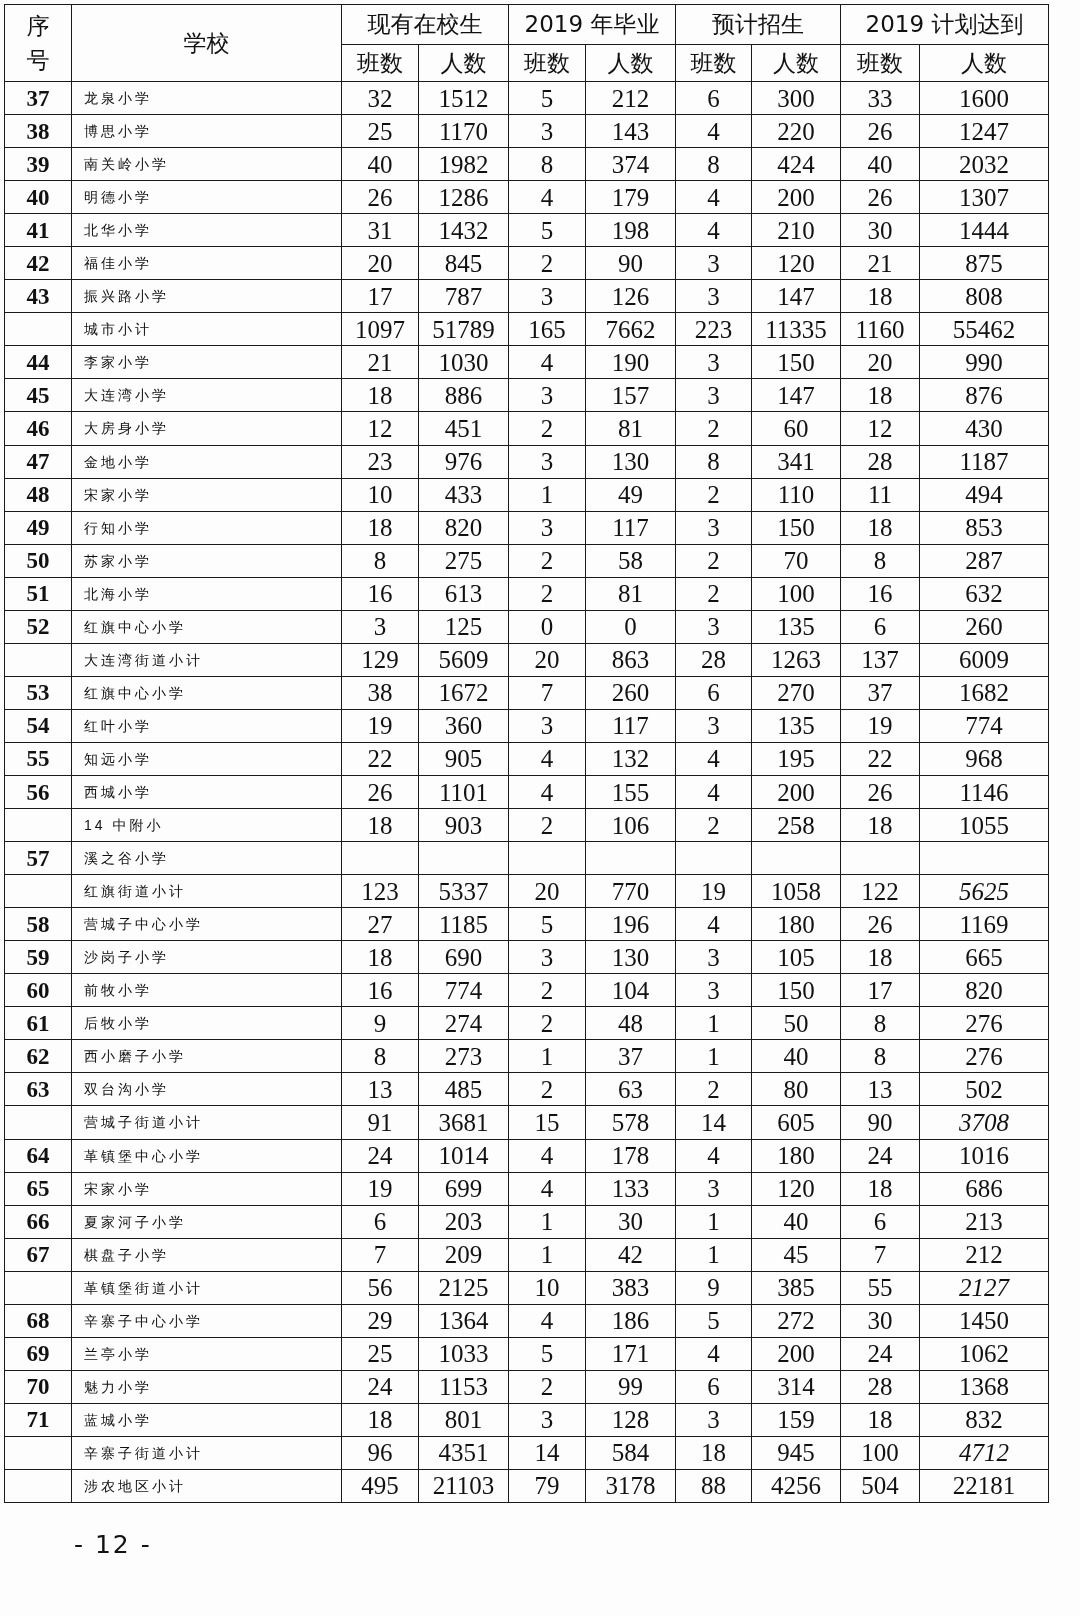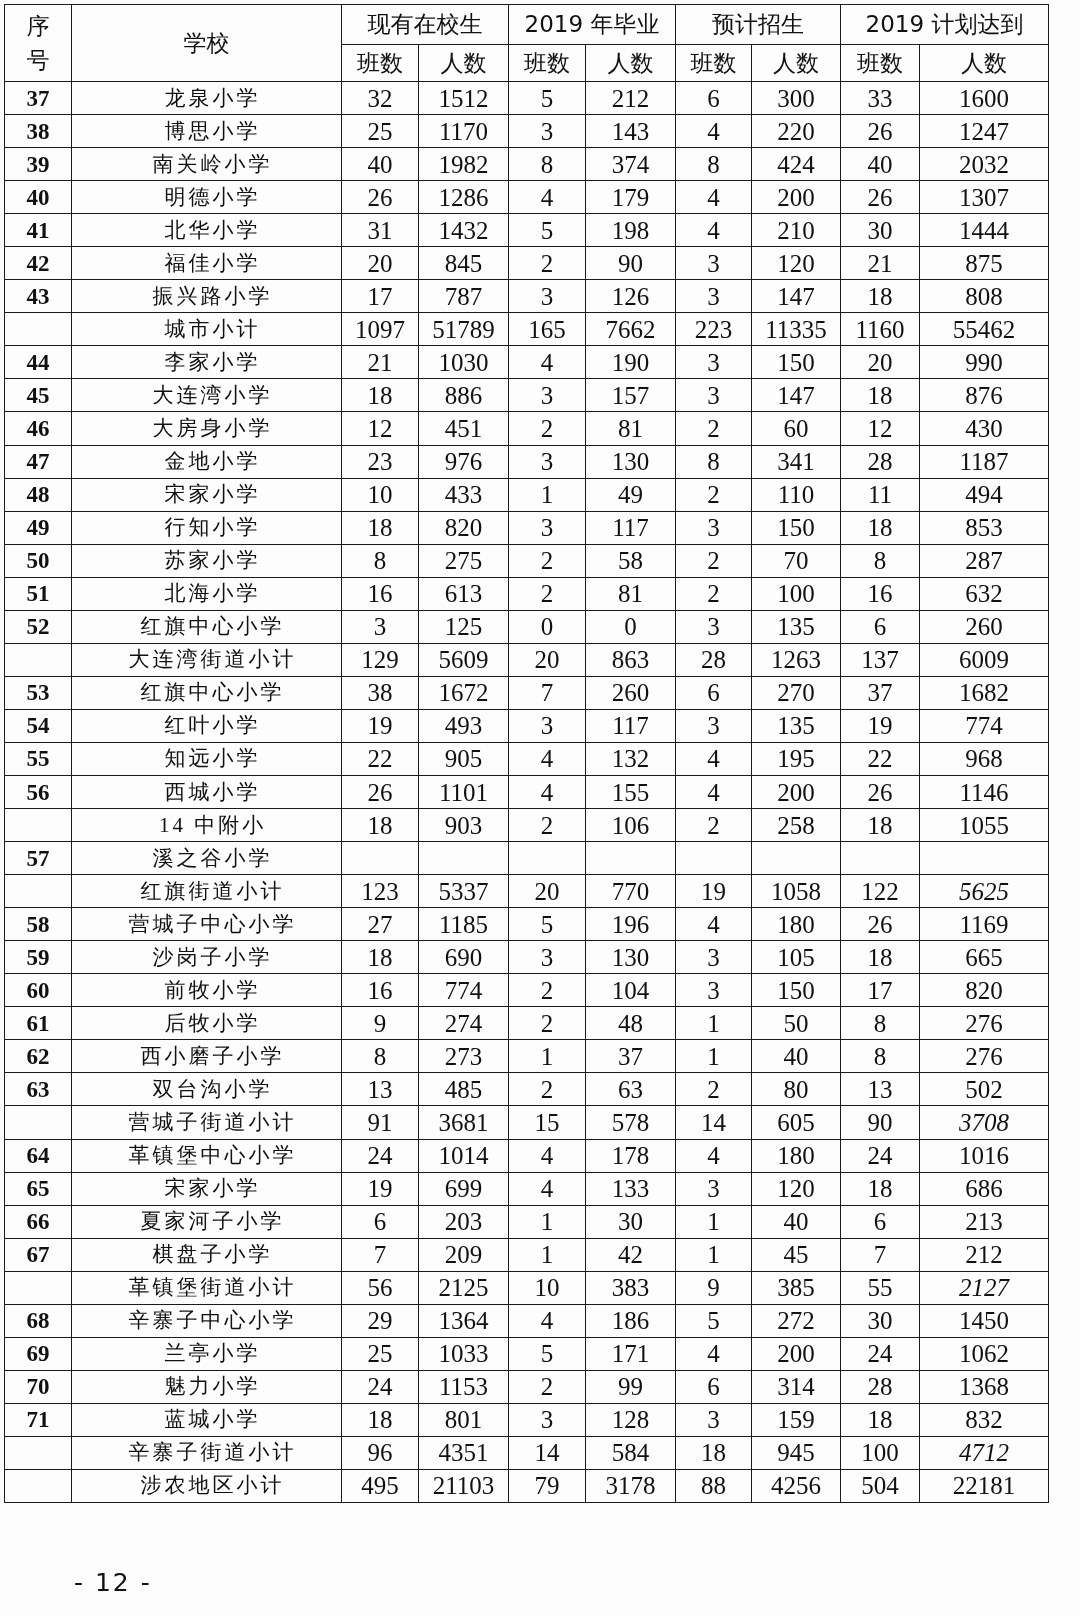--- a/index.html
+++ b/index.html
@@ -5,24 +5,24 @@
   html,body{margin:0;padding:0;background:#fdfdfd;}
   body{width:1080px;height:1616px;position:relative;overflow:hidden;font-family:"Liberation Serif","DejaVu Serif",serif;color:#111;}
   table{position:absolute;left:4px;top:4px;width:1044px;border-collapse:collapse;table-layout:fixed;}
   td,th{border:1.6px solid #1a1a1a;padding:0;text-align:center;vertical-align:middle;font-weight:normal;overflow:hidden;white-space:nowrap;}
   th{font-family:"DejaVu Sans","Liberation Sans",sans-serif;font-size:23px;}
   thead tr.h1{height:40px;}
   thead tr.h2{height:37px;}
   tbody tr{height:33.05px;padding-left:8px;}
   td{font-size:25px;line-height:1;}
   td.seq{font-weight:bold;font-size:23px;}
-  td.name{text-align:center;padding-left:12px;font-family:Liberation Serif, serif;font-size:21px;letter-spacing:3px;}
+  td.name{text-align:left;padding-left:12px;font-family:Liberation Sans, sans-serif;font-size:14px;letter-spacing:3px;}
   tr.sub td.num{font-weight:normal;}
   td.num.nb{font-weight:normal !important;font-style:italic;}
-  .page-no{position:absolute;left:74px;top:1568px;font-size:25px;font-family:"DejaVu Sans","Liberation Sans",sans-serif;letter-spacing:2px;text-align:right;}
+  .page-no{position:absolute;left:74px;top:1530px;font-size:25px;font-family:"DejaVu Sans","Liberation Sans",sans-serif;letter-spacing:2px;text-align:right;}
 </style>
 </head>
 <body>
 
 <table>
   <colgroup>
     <col style="width:67px">
       <col style="width:270px">
     <col style="width:77px">
       <col style="width:90px">
@@ -280,21 +280,21 @@
         <td class="num">260</td>
         <td class="num">6</td>
         <td class="num">270</td>
         <td class="num">37</td>
         <td class="num">1682</td>
       </tr>
       <tr>
         <td class="seq">54</td>
         <td class="name">红叶小学</td>
         <td class="num">19</td>
-        <td class="num">493</td>
+        <td class="num">360</td>
         <td class="num">3</td>
         <td class="num">117</td>
         <td class="num">3</td>
         <td class="num">135</td>
         <td class="num">19</td>
         <td class="num">774</td>
       </tr>
       <tr>
         <td class="seq">55</td>
         <td class="name">知远小学</td>

